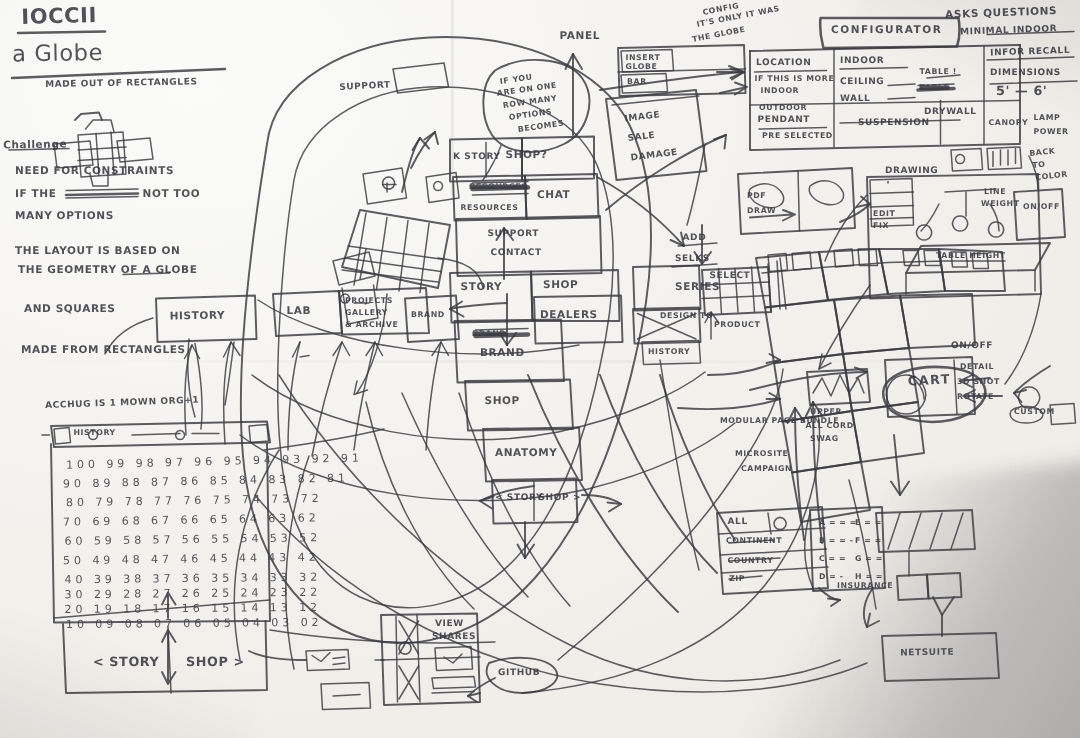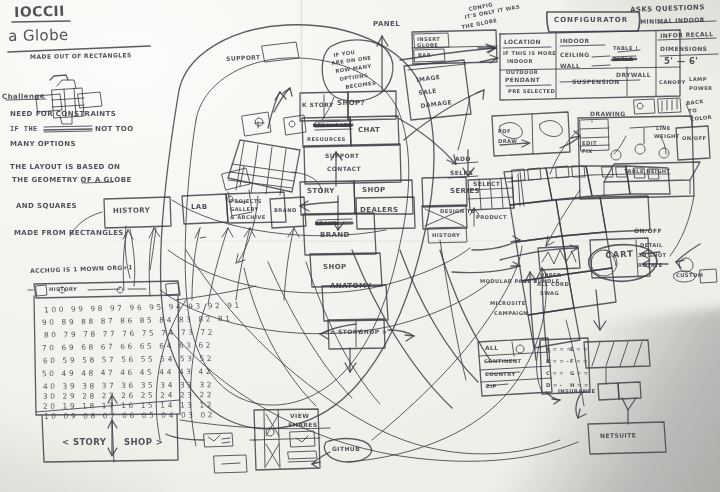--- a/index.html
+++ b/index.html
@@ -447,21 +447,21 @@
     </g>
 
   </svg>
 
   <div class="lbl xl blk" style="left:14px;top:4px;transform:rotate(-1.5deg);">IOCCII</div>
   <div class="lbl xl thin nocap" style="left:8px;top:27px;transform:rotate(-1deg);font-size:15px;">a Globe</div>
   <div class="lbl xs" style="left:30px;top:53px;transform:rotate(-1deg);">MADE OUT OF RECTANGLES</div>
 
   <div class="lbl sm nocap" style="left:2px;top:93px;transform:rotate(-1deg);text-transform:none;">Challenge</div>
   <div class="lbl sm" style="left:10px;top:110px;">NEED FOR CONSTRAINTS</div>
-  <div class="lbl sm" style="left:10px;top:125px;font-family:Liberation Mono, monospace;">IF THE</div>
+  <div class="lbl sm" style="left:10px;top:125px;">IF THE</div>
   <div class="lbl sm" style="left:95px;top:125px;">NOT TOO</div>
   <div class="lbl sm" style="left:10px;top:140px;">MANY OPTIONS</div>
 
   <div class="lbl sm" style="left:10px;top:163px;">THE LAYOUT IS BASED ON</div>
   <div class="lbl sm" style="left:12px;top:176px;">THE GEOMETRY OF A GLOBE</div>
   <div class="lbl sm" style="left:14px;top:189px;margin-top:40px;">MADE FROM RECTANGLES</div>
   <div class="lbl sm" style="left:16px;top:202px;">AND SQUARES</div>
 
   <div class="lbl xs" style="left:226px;top:55px;transform:rotate(-3deg);">SUPPORT</div>
   <div class="lbl sm" style="left:373px;top:20px;">PANEL</div>
@@ -493,21 +493,21 @@
   <div class="lbl tiny" style="left:307px;top:136px;">RESOURCES</div>
   <div class="lbl sm" style="left:358px;top:126px;">CHAT</div>
   <div class="lbl xs" style="left:325px;top:152px;">SUPPORT</div>
   <div class="lbl xs" style="left:327px;top:165px;">CONTACT</div>
   <div class="lbl sm" style="left:307px;top:187px;">STORY</div>
   <div class="lbl sm" style="left:362px;top:186px;">SHOP</div>
   <div class="lbl sm" style="left:360px;top:206px;">DEALERS</div>
   <div class="lbl tiny strike" style="left:315px;top:220px;">BRAND</div>
   <div class="lbl sm" style="left:320px;top:231px;">BRAND</div>
   <div class="lbl sm" style="left:323px;top:263px;">SHOP</div>
-  <div class="lbl sm" style="left:330px;top:282px;">ANATOMY</div>
+  <div class="lbl sm" style="left:330px;top:298px;">ANATOMY</div>
   <div class="lbl xs" style="left:330px;top:328px;">&lt; STORY</div>
   <div class="lbl xs" style="left:359px;top:328px;">SHOP &gt;</div>
 
   <div class="lbl sm" style="left:450px;top:187px;">SERIES</div>
   <div class="lbl xs" style="left:473px;top:180px;">SELECT</div>
   <div class="lbl tiny" style="left:440px;top:208px;">DESIGN TO</div>
   <div class="lbl tiny" style="left:432px;top:232px;">HISTORY</div>
   <div class="lbl tiny" style="left:476px;top:214px;">PRODUCT</div>
   <div class="lbl xs" style="left:455px;top:155px;">ADD</div>
   <div class="lbl xs" style="left:450px;top:169px;">SELKS</div>

